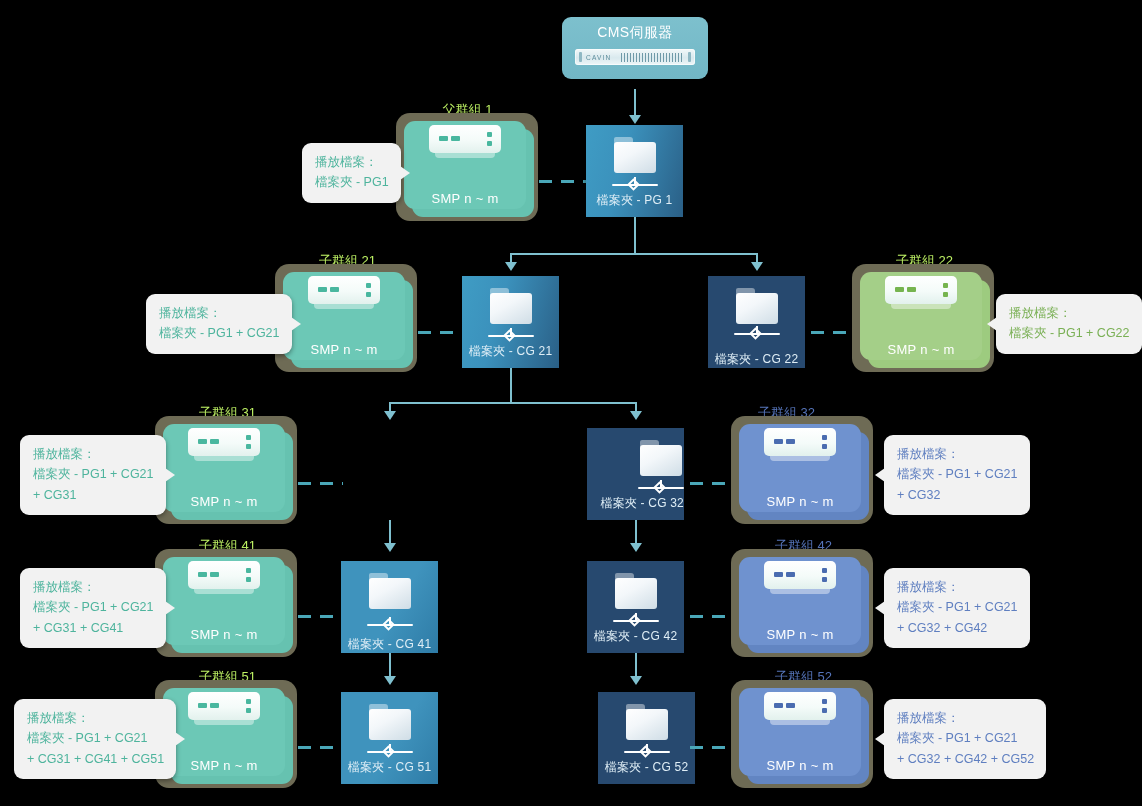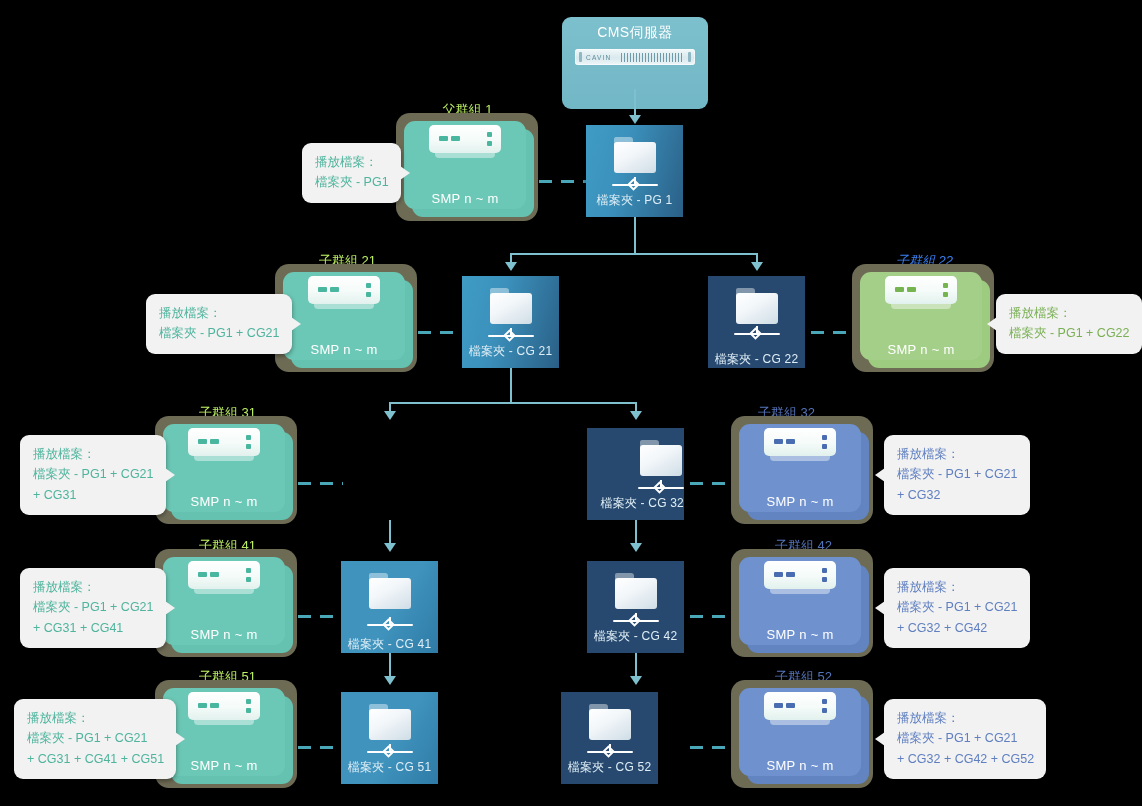--- a/index.html
+++ b/index.html
@@ -8,21 +8,21 @@
     background: #000; overflow: hidden;
     font-family: "Liberation Sans", "DejaVu Sans", sans-serif;
   }
   #stage { position: relative; width: 1142px; height: 806px; background:#000; }
 
   
   .abs { position: absolute; }
 
   
   .cms {
-    width: 146px; height: 92px; border-radius: 9px;
+    width: 146px; height: 62px; border-radius: 9px;
     background: linear-gradient(180deg,#7dc0cd 0%,#72b7c6 100%);
     box-shadow: 0 2px 5px rgba(0,0,0,.45);
     display:flex; flex-direction:column; align-items:center;
     padding-top: 7px;
   }
   .cms-title { color:#fff; font-size:14px; letter-spacing:.4px; }
   .cms-bar {
     margin-top:7px; width:120px; height:16px; border-radius:3px;
     background: linear-gradient(180deg,#f2f8f9 0%,#d9e9ee 55%,#eef6f8 100%);
     display:flex; align-items:center; padding:0 4px; gap:4px;
@@ -101,21 +101,21 @@
   .g-teal  .led,.g-teal  .sq { background:#49b79f; }
   .g-green .led,.g-green .sq { background:#76b44f; }
   .g-blue  .led,.g-blue  .sq { background:#4a6cb0; }
   .smp-label { color:#ffffff; font-size:13px; margin-top:26px; letter-spacing:.3px; }
 
   
   .grp-title {
     position:absolute; font-size:13px; white-space:nowrap; text-align:center;
   }
   .t-teal  { color:#bef264; }
-  .t-green { color:#3b82f6;font-style:italic; }
+  .t-green { color:#bef264; }
   .t-blue  { color:#5675bb; }
 
   
   .callout {
     position:absolute; background:#f2f2f2; border-radius:9px;
     padding:9px 12px 10px 13px; box-shadow:0 2px 5px rgba(0,0,0,.4);
     line-height:1.62; font-size:12.5px; white-space:nowrap;
   }
   .callout .ln { display:block; }
   .callout.c-teal  { color:#4eb49d; }
@@ -461,21 +461,21 @@
         <div class="body"></div>
       </div>
     <div class="share">
         <div class="hbar"></div>
         <div class="vbar"></div>
         <div class="dot"></div>
       </div>
     <div class="folder-label">檔案夾 - CG 51</div>
   </div>
 
-  <div class="abs folder dark" style="left:561px; top:692px;">
+  <div class="abs folder dark" style="left:598px; top:692px;">
     <div class="folder-ic">
         <div class="tab"></div>
         <div class="body"></div>
       </div>
     <div class="share">
         <div class="hbar"></div>
         <div class="vbar"></div>
         <div class="dot"></div>
       </div>
     <div class="folder-label">檔案夾 - CG 52</div>

